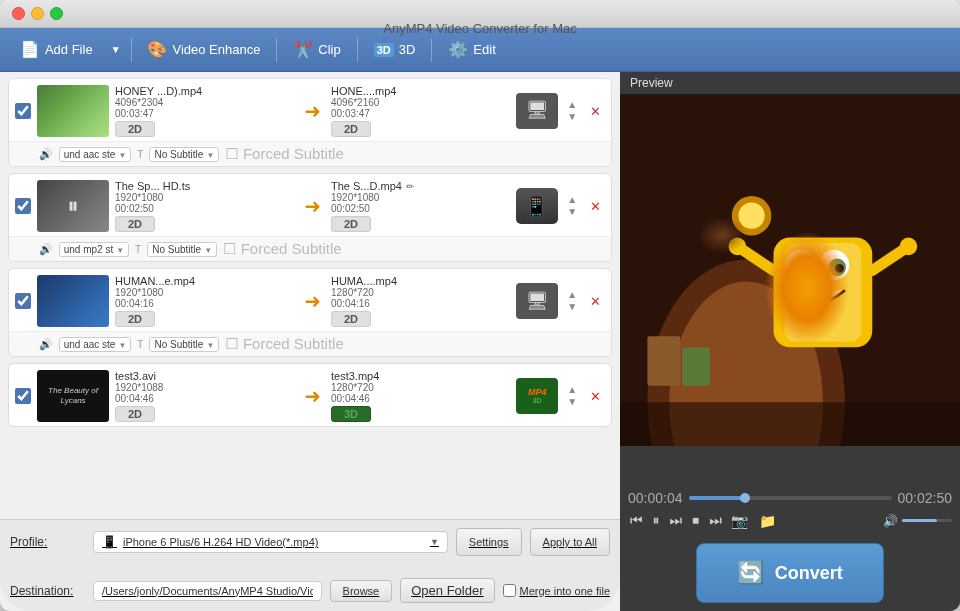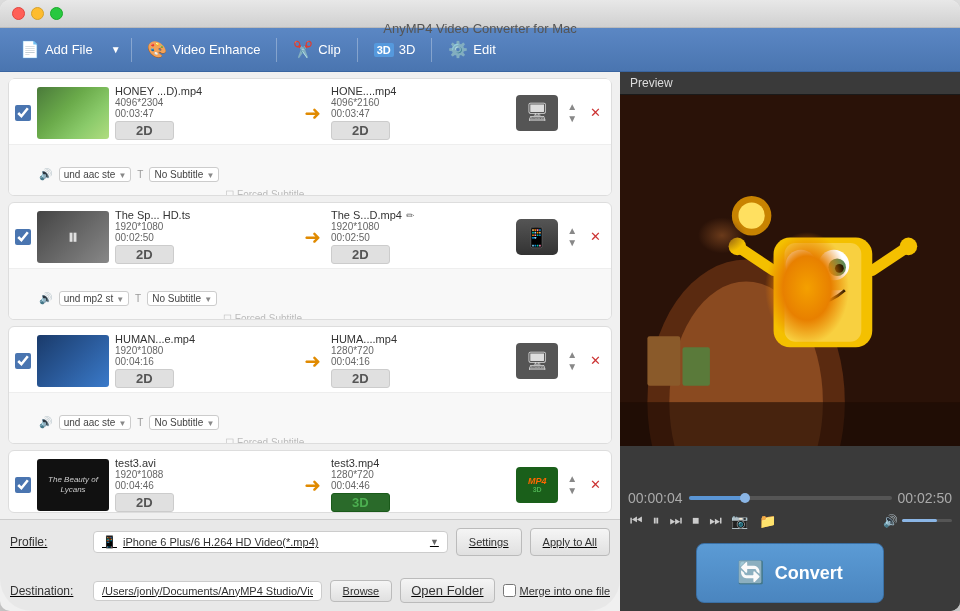--- a/index.html
+++ b/index.html
@@ -176,23 +176,23 @@
       color: #666;
     }
     .file-duration {
       font-size: 10px;
       color: #666;
     }
     .resolution-badge {
       background: #e0e0e0;
       border: 1px solid #ccc;
       border-radius: 3px;
-      font-size: 13px;
+      font-size: 11px;
       color: #555;
-      padding: 1px 20px;
+      padding: 1px 12px;
       font-weight: 600;
     }
     .arrow-icon {
       color: #e08a00;
       font-size: 20px;
       flex-shrink: 0;
       margin: 0 4px;
     }
     .file-output {
       flex: 1;
@@ -292,22 +292,21 @@
       border-radius: 3px;
       padding: 1px 4px;
       font-size: 10px;
       color: #444;
       gap: 3px;
       cursor: pointer;
     }
     .sub-dropdown-arrow { font-size: 8px; color: #888; }
     .forced-subtitle {
       color: #bbb;
-      font-size: 10px;
-      margin-top: 41px;
+      font-size: 15px;
     }
     
     .bottom-bar {
       background: #e8e8e8;
       border-top: 1px solid #ccc;
       padding: 8px 10px;
       display: flex;
       flex-direction: column;
       gap: 22px;
       text-decoration: underline;

